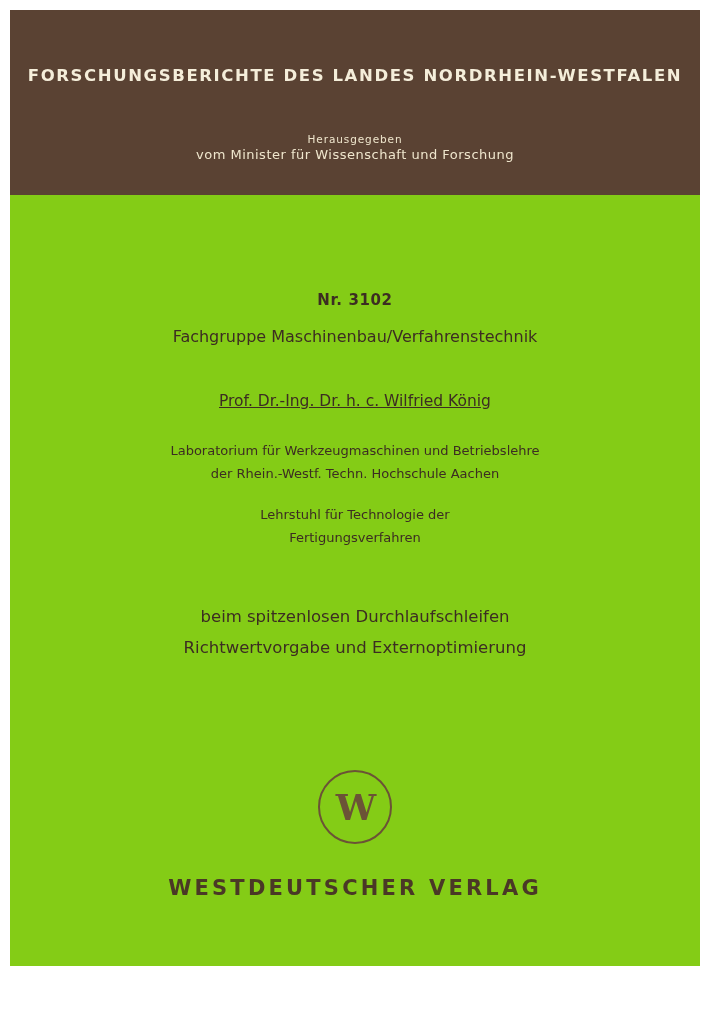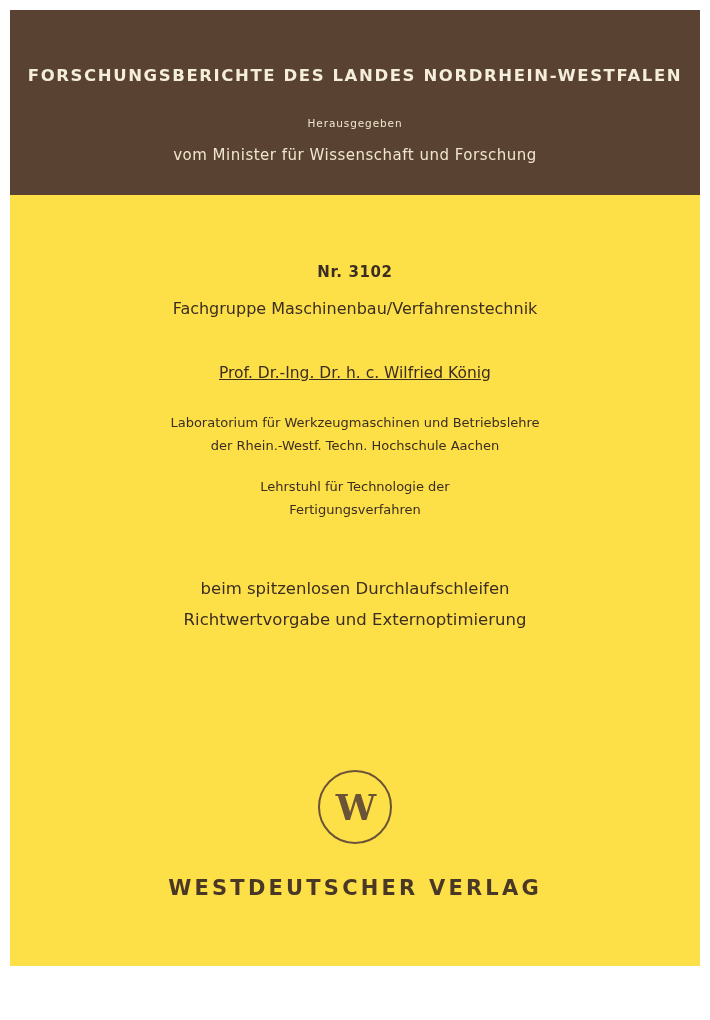--- a/index.html
+++ b/index.html
@@ -4,21 +4,21 @@
 <style>
   html, body {
     margin: 0;
     padding: 0;
     background: #ffffff;
   }
   .page {
     position: relative;
     width: 710px;
     height: 984px;
-    background: #fde047;
+    background: #84cc16;
     overflow: hidden;
     font-family: "DejaVu Sans", sans-serif;
   }
   
   .frame-left, .frame-right, .frame-top, .frame-bottom {
     position: absolute;
     background: #ffffff;
   }
   .frame-left  { left: 0; top: 0; width: 10px; height: 1020px; }
   .frame-right { right: 0; top: 0; width: 10px; height: 1020px; }
@@ -38,44 +38,44 @@
     text-align: center;
   }
   .header-title {
     font-size: 16.5px;
     letter-spacing: 1.6px;
     font-weight: bold;
     color: #f5eeda;
     white-space: nowrap;
   }
   .header-sub1 {
-    margin-top: 32px;
+    margin-top: 48px;
     font-size: 10.5px;
     letter-spacing: 0.9px;
     color: #efe6cd;
   }
   .header-sub2 {
-    margin-top: 17px;
-    font-size: 15px;
+    margin-top: 2px;
+    font-size: 13px;
     letter-spacing: 0.5px;
     color: #efe6cd;
   }
 
   .body-area {
     position: absolute;
     left: 10px;
     top: 195px;
     width: 690px;
     height: 807px;
     color: #3e2f23;
     text-align: center;
   }
 
   .report-no {
-    margin-top: 68px;
+    margin-top: 96px;
     font-size: 15px;
     font-weight: bold;
     letter-spacing: 0.6px;
     color: #3c2d22;
   }
   .subject-group {
     margin-top: 18px;
     font-size: 16px;
     color: #3c2d22;
   }

